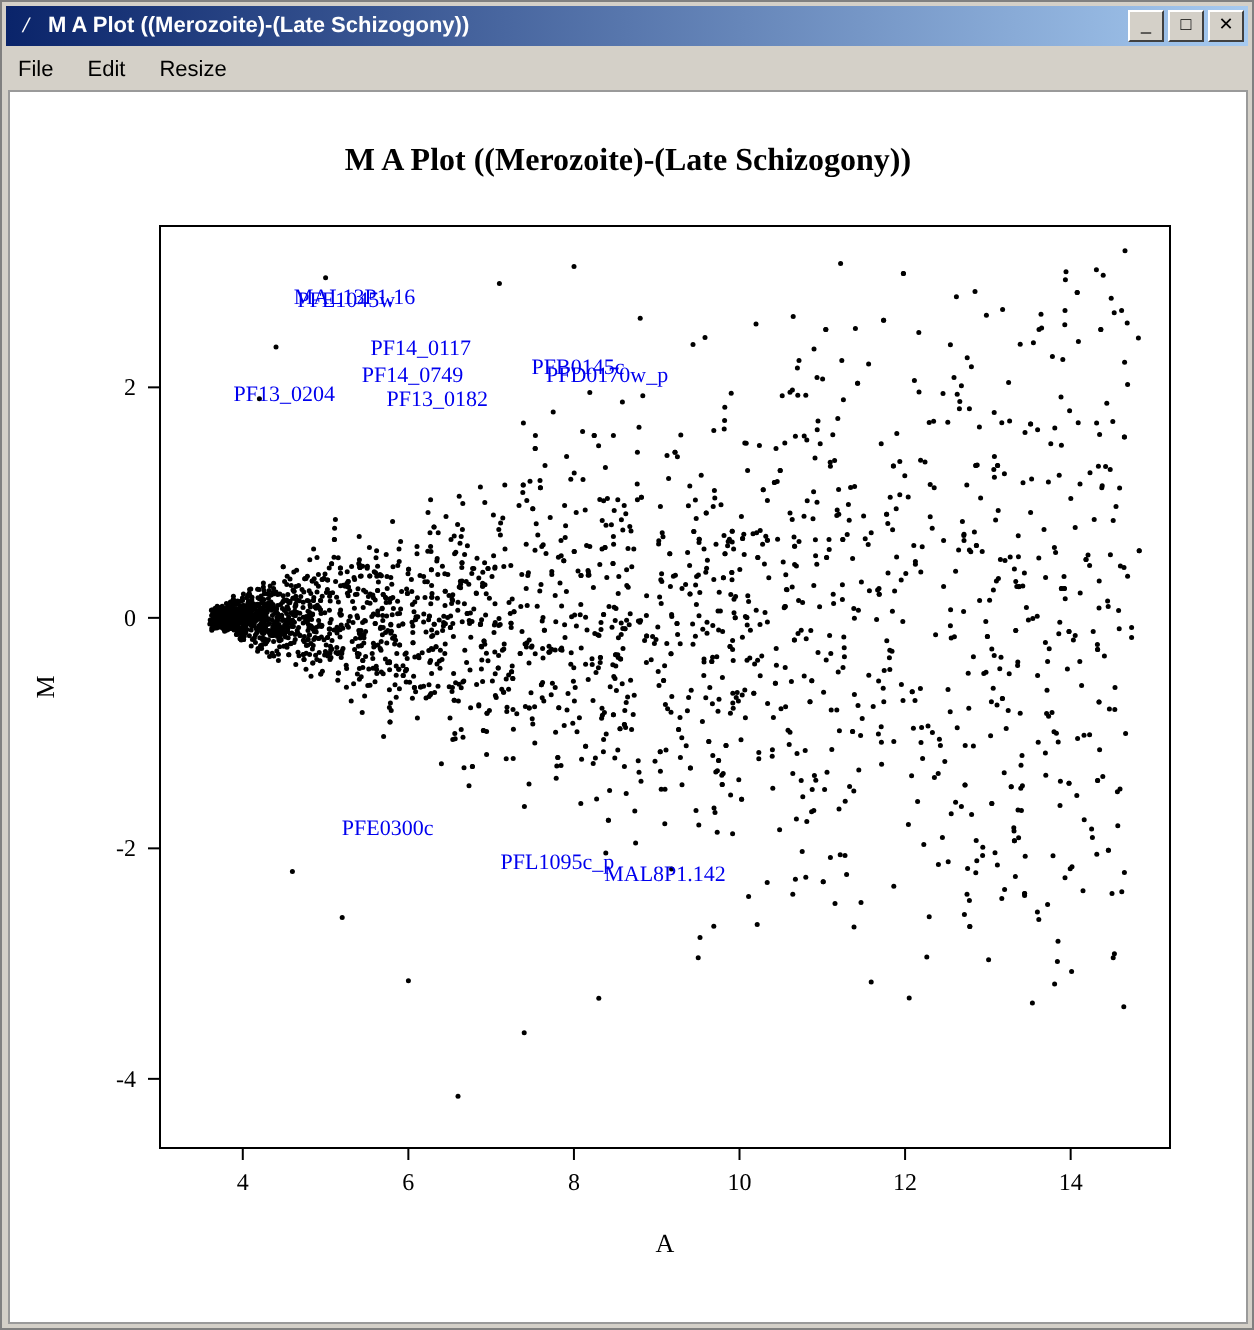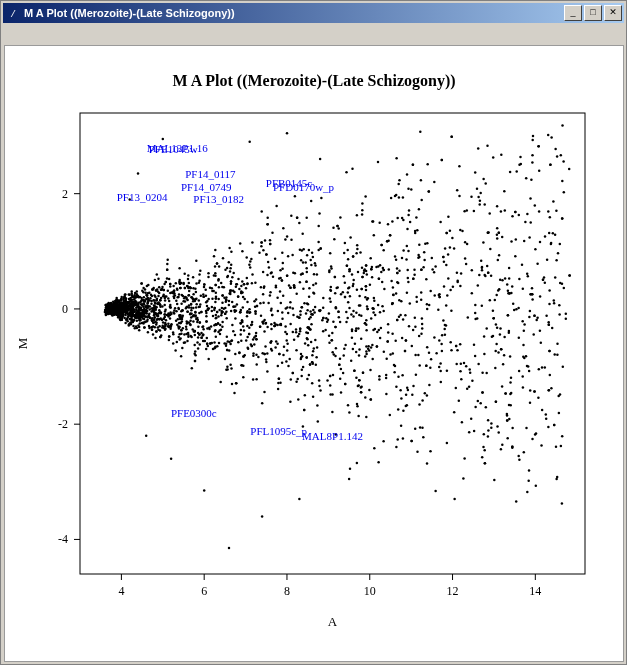--- a/index.html
+++ b/index.html
@@ -124,20 +124,25 @@
   <div class="titlebar">
     <div class="tb-icon">/</div>
     <div class="tb-title">M A Plot ((Merozoite)-(Late Schizogony))</div>
     <div class="tb-buttons">
       <div class="tb-btn">_</div>
       <div class="tb-btn">□</div>
       <div class="tb-btn">✕</div>
     </div>
   </div>
 
+  <div class="menubar">
+    <div class="menu-item">File</div>
+    <div class="menu-item">Edit</div>
+    <div class="menu-item">Resize</div>
+  </div>
 
   <div class="canvas">
     <div class="plot-title">M A Plot ((Merozoite)-(Late Schizogony))</div>
     <svg class="plot" id="plot-svg" width="618" height="615">
         <circle cx="213.5" cy="270.4" r="1.25" class="pt"></circle>
         <circle cx="557.5" cy="79.4" r="1.25" class="pt"></circle>
         <circle cx="116.2" cy="267.8" r="1.25" class="pt"></circle>
         <circle cx="314.2" cy="264.5" r="1.25" class="pt"></circle>
         <circle cx="165.3" cy="246.9" r="1.25" class="pt"></circle>
         <circle cx="261.4" cy="316.0" r="1.25" class="pt"></circle>

